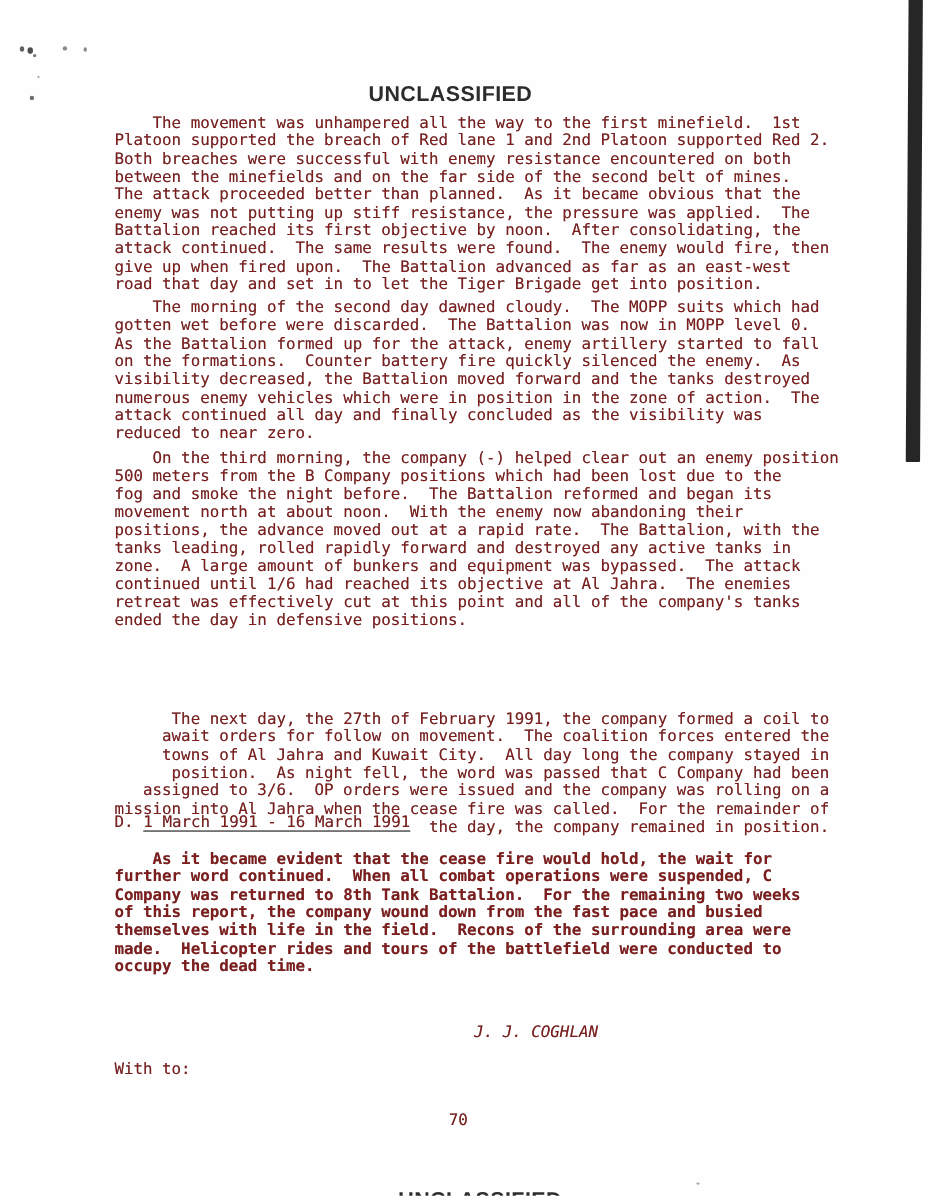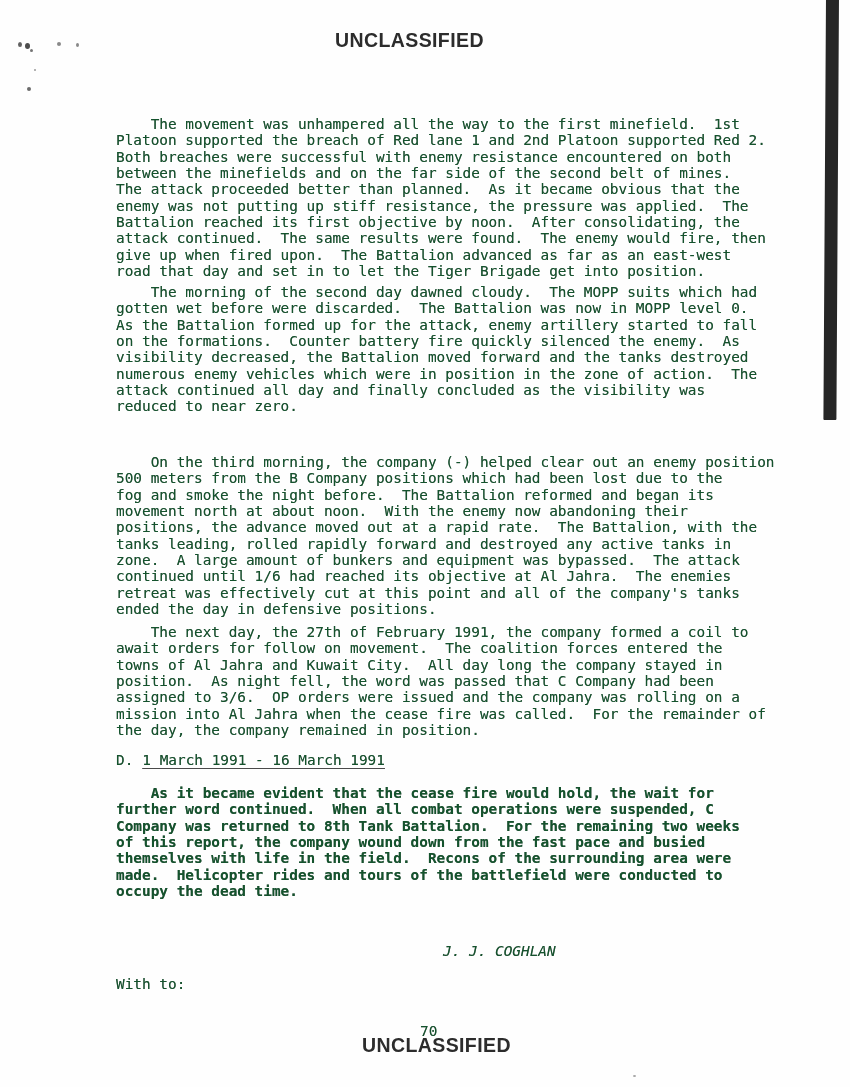--- a/index.html
+++ b/index.html
@@ -14,35 +14,36 @@
     overflow: hidden;
     font-family: "DejaVu Sans Mono", monospace;
   }
   .page {
     position: absolute;
     inset: 0;
     background: #fefefe;
   }
   .mono {
     position: absolute;
-    margin: 16px;
+    margin: 4px;
     font-family: "DejaVu Sans Mono", monospace;
     font-size: 14.4px;
     line-height: 16.35px;
-    color: #14532d;
+    color: #7f1d1d;
     white-space: pre;
     text-shadow: 0 0 0.5px rgba(70,70,70,0.65);
   }
   .classification {
     position: absolute;
     font-family: "Liberation Sans", sans-serif;
     font-weight: bold;
     font-size: 19.5px;
     letter-spacing: 0.4px;
     color: #2c2c2c;
+    margin-top: 46px;
   }
   .section-label {
     margin-right: 9px;
   }
   .section-title {
     text-decoration: underline;
     text-decoration-color: #4a4a4a;
     text-underline-offset: 3px;
     text-align: right;
   }
@@ -94,32 +95,32 @@
 
   <pre class="mono" style="left:100px; top:268px;">    The morning of the second day dawned cloudy.  The MOPP suits which had
 gotten wet before were discarded.  The Battalion was now in MOPP level 0.
 As the Battalion formed up for the attack, enemy artillery started to fall
 on the formations.  Counter battery fire quickly silenced the enemy.  As
 visibility decreased, the Battalion moved forward and the tanks destroyed
 numerous enemy vehicles which were in position in the zone of action.  The
 attack continued all day and finally concluded as the visibility was
 reduced to near zero.</pre>
 
-  <pre class="mono" style="left:100px; top:438px;">    On the third morning, the company (-) helped clear out an enemy position
+  <pre class="mono" style="left:100px; top:405px;">    On the third morning, the company (-) helped clear out an enemy position
 500 meters from the B Company positions which had been lost due to the
 fog and smoke the night before.  The Battalion reformed and began its
 movement north at about noon.  With the enemy now abandoning their
 positions, the advance moved out at a rapid rate.  The Battalion, with the
 tanks leading, rolled rapidly forward and destroyed any active tanks in
 zone.  A large amount of bunkers and equipment was bypassed.  The attack
 continued until 1/6 had reached its objective at Al Jahra.  The enemies
 retreat was effectively cut at this point and all of the company's tanks
 ended the day in defensive positions.</pre>
 
-  <pre class="mono" style="left:100px; top:608px;">    The next day, the 27th of February 1991, the company formed a coil to
+  <pre class="mono" style="left:100px; top:642px;text-align:right;">    The next day, the 27th of February 1991, the company formed a coil to
 await orders for follow on movement.  The coalition forces entered the
 towns of Al Jahra and Kuwait City.  All day long the company stayed in
 position.  As night fell, the word was passed that C Company had been
 assigned to 3/6.  OP orders were issued and the company was rolling on a
 mission into Al Jahra when the cease fire was called.  For the remainder of
 the day, the company remained in position.</pre>
 
   <pre class="mono" style="left:100px; top:736px;"><span class="section-label">D.</span><span class="section-title">1 March 1991 - 16 March 1991</span></pre>
 
   <pre class="mono" style="left:100px; top:769px;font-weight:bold;">    As it became evident that the cease fire would hold, the wait for

